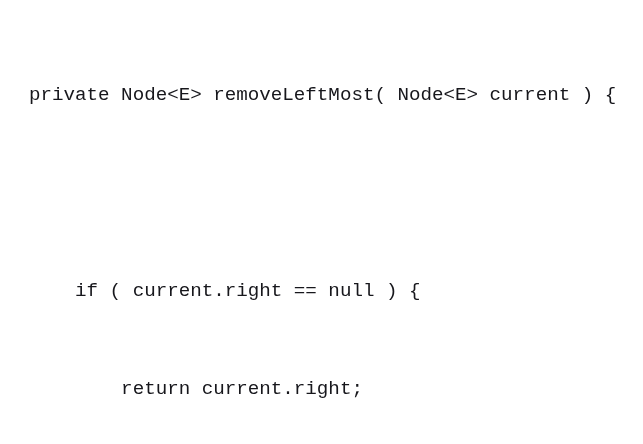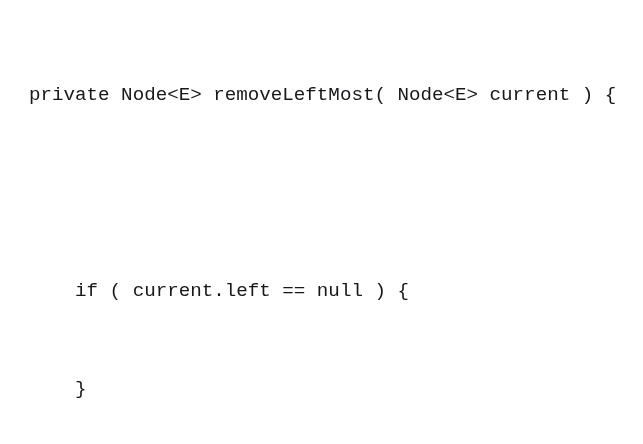--- a/index.html
+++ b/index.html
@@ -26,21 +26,22 @@
     white-space: pre;
     margin-top: 21px;
   }
 </style>
 </head>
 <body>
 
 <div class="code-listing">
   <div class="code-line">private Node&lt;E&gt; removeLeftMost( Node&lt;E&gt; current ) {</div>
   <div class="code-line"></div>
-  <div class="code-line">    if ( current.left == null ) {</div>
+  <div class="code-line">    if ( current.right == null ) {</div>
+  <div class="code-line">        return current.right;</div>
   <div class="code-line">    }</div>
   
   
   
   
   
   
   
   
   

